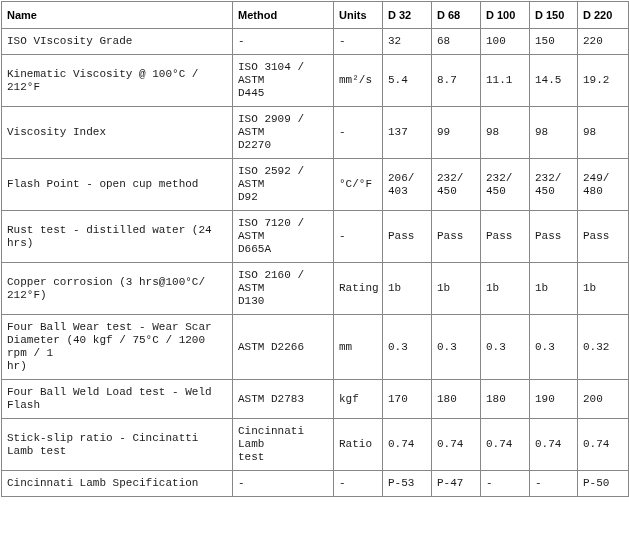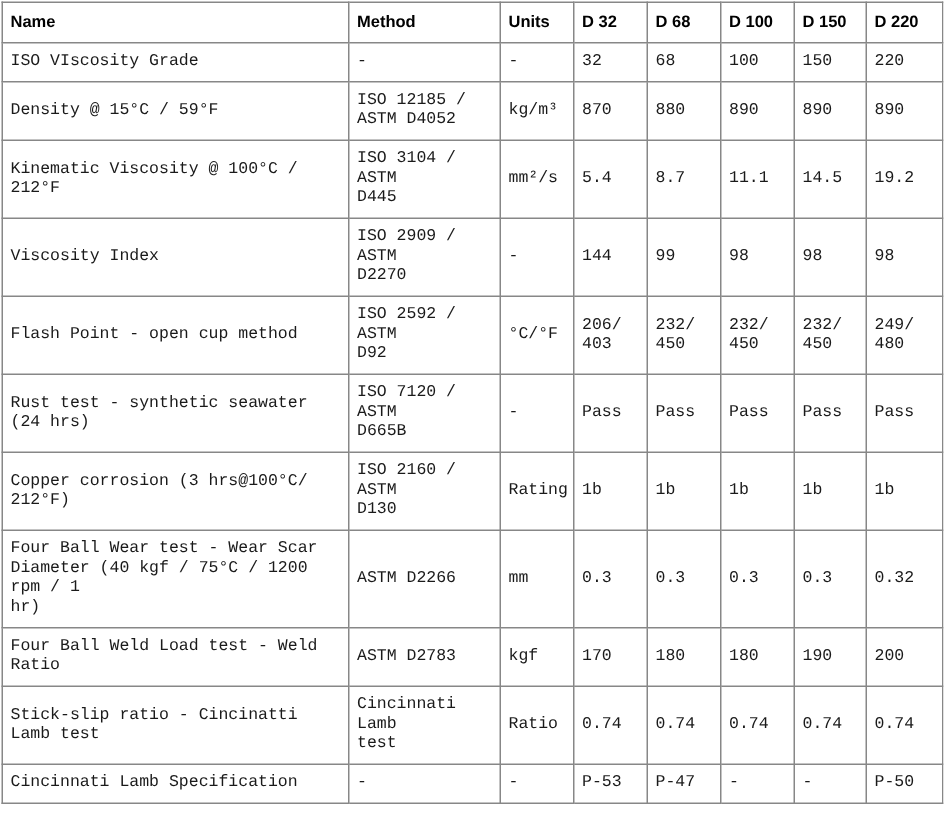--- a/index.html
+++ b/index.html
@@ -79,47 +79,36 @@
           <td>ISO VIscosity Grade</td>
           <td>-</td>
           <td>-</td>
           <td>32</td>
           <td>68</td>
           <td>100</td>
           <td>150</td>
           <td>220</td>
         </tr>
         <tr>
-          <td>Density @ 15°C / 59°F</td>
-          <td>ISO 12185 /
-ASTM D4052</td>
-          <td>kg/m³</td>
-          <td>870</td>
-          <td>880</td>
-          <td>890</td>
-          <td>890</td>
-          <td>890</td>
-        </tr>
-        <tr>
           <td>Kinematic Viscosity @ 100°C / 212°F</td>
           <td>ISO 3104 / ASTM
 D445</td>
           <td>mm²/s</td>
           <td>5.4</td>
           <td>8.7</td>
           <td>11.1</td>
           <td>14.5</td>
           <td>19.2</td>
         </tr>
         <tr>
           <td>Viscosity Index</td>
           <td>ISO 2909 / ASTM
 D2270</td>
           <td>-</td>
-          <td>144</td>
+          <td>137</td>
           <td>99</td>
           <td>98</td>
           <td>98</td>
           <td>98</td>
         </tr>
         <tr>
           <td>Flash Point - open cup method</td>
           <td>ISO 2592 / ASTM
 D92</td>
           <td>°C/°F</td>
@@ -128,23 +117,23 @@
           <td>232/
 450</td>
           <td>232/
 450</td>
           <td>232/
 450</td>
           <td>249/
 480</td>
         </tr>
         <tr>
-          <td>Rust test - synthetic seawater (24 hrs)</td>
+          <td>Rust test - distilled water (24 hrs)</td>
           <td>ISO 7120 / ASTM
-D665B</td>
+D665A</td>
           <td>-</td>
           <td>Pass</td>
           <td>Pass</td>
           <td>Pass</td>
           <td>Pass</td>
           <td>Pass</td>
         </tr>
         <tr>
           <td>Copper corrosion (3 hrs@100°C/
 212°F)</td>
@@ -163,21 +152,21 @@
 hr)</td>
           <td>ASTM D2266</td>
           <td>mm</td>
           <td>0.3</td>
           <td>0.3</td>
           <td>0.3</td>
           <td>0.3</td>
           <td>0.32</td>
         </tr>
         <tr>
-          <td>Four Ball Weld Load test - Weld Ratio</td>
+          <td>Four Ball Weld Load test - Weld Flash</td>
           <td>ASTM D2783</td>
           <td>kgf</td>
           <td>170</td>
           <td>180</td>
           <td>180</td>
           <td>190</td>
           <td>200</td>
         </tr>
         <tr>
           <td>Stick-slip ratio - Cincinatti Lamb test</td>

